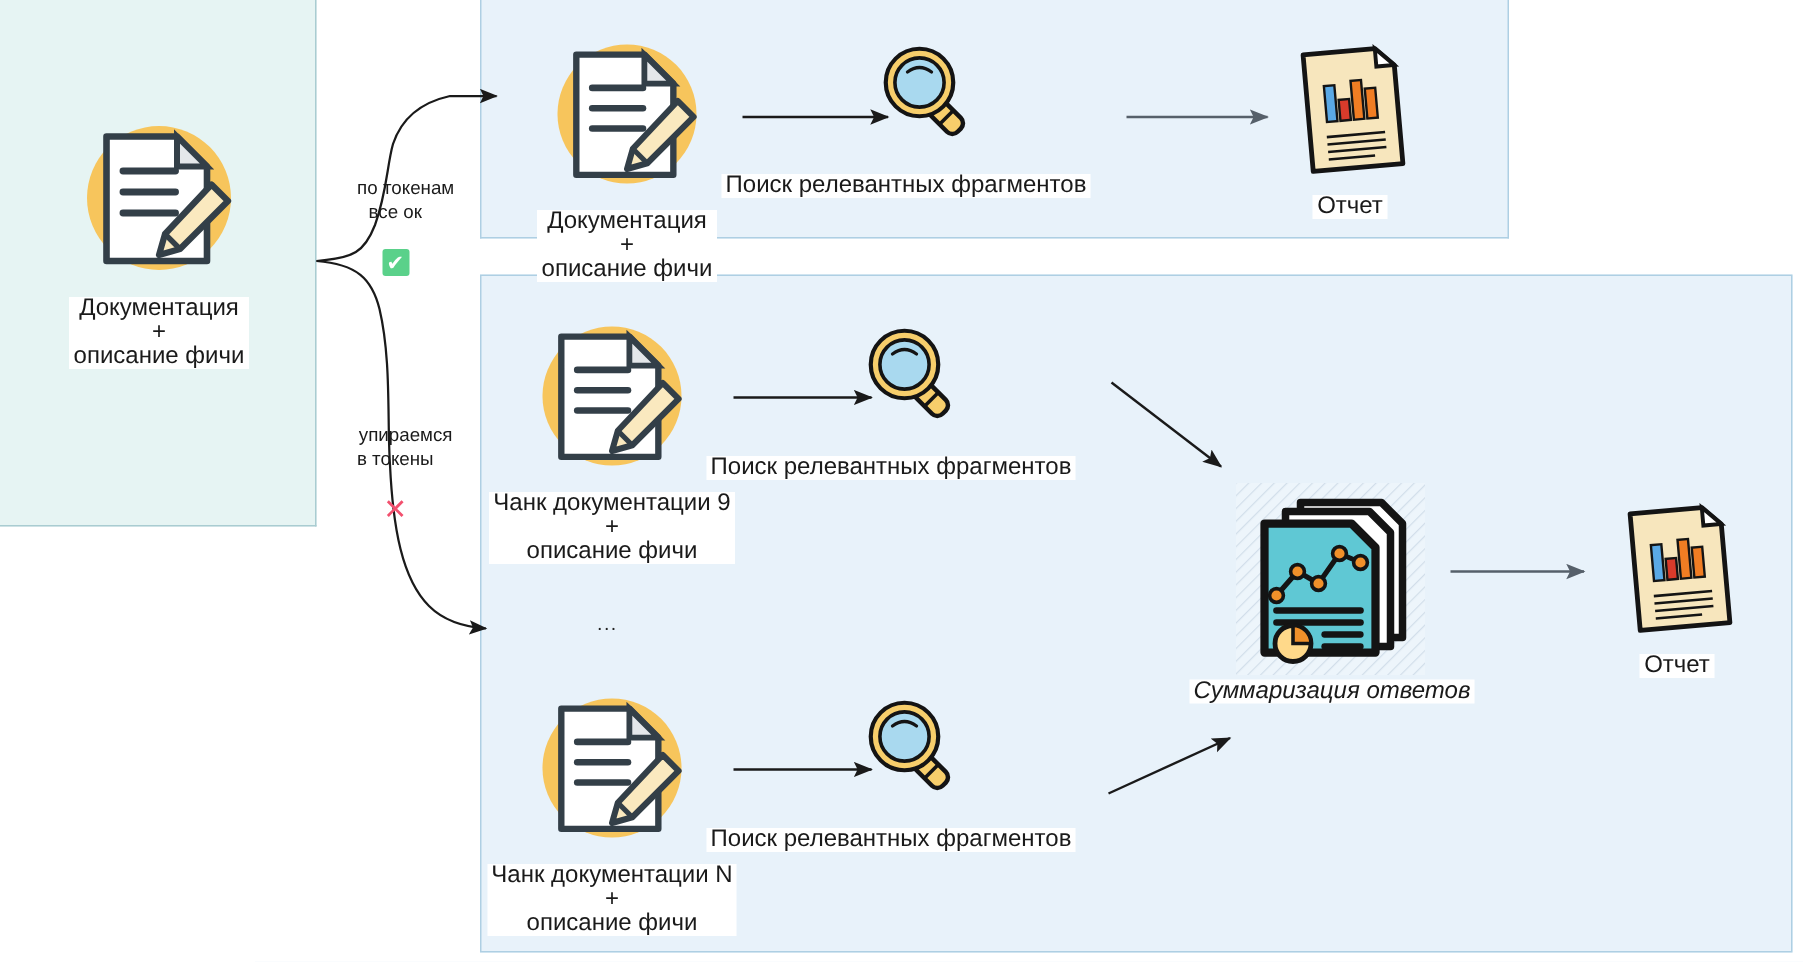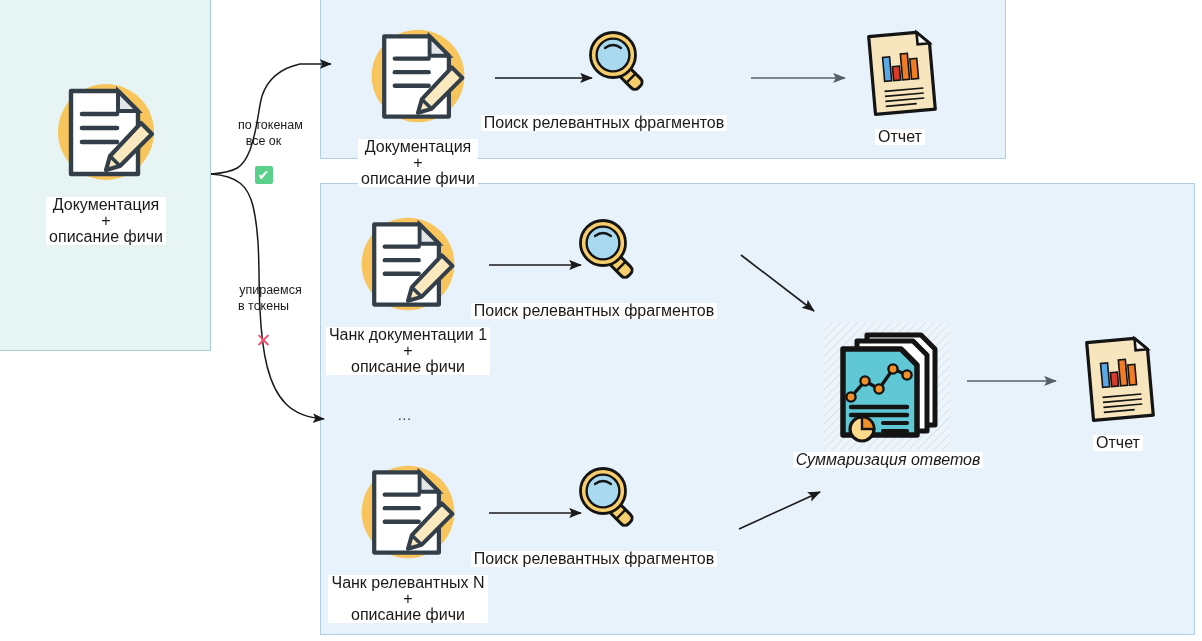--- a/index.html
+++ b/index.html
@@ -185,21 +185,21 @@
         <path d="M70 17 L90 37 H70 Z" fill="#e4e7ea" stroke="#333f48" stroke-width="4"></path>
         <g stroke="#333f48" stroke-width="4.6" stroke-linecap="round">
           <line x1="34" y1="40" x2="69" y2="40"></line>
           <line x1="34" y1="54" x2="69" y2="54"></line>
           <line x1="34" y1="68" x2="69" y2="68"></line>
         </g>
         <path d="M93 49 L104 60 L72 92 L58 96 L62 82 Z" fill="#fae9bf" stroke="#333f48" stroke-width="4.2" stroke-linejoin="round"></path>
         <path d="M62 82 L72 92" stroke="#333f48" stroke-width="3.6"></path>
       </svg>
     </span>
-    <span class="caption">Чанк документации 1
+    <span class="caption">Чанк документации 9
 +
 описание фичи</span>
   </div>
 
   <div class="node" style="left:594px;top:216px;width:0;">
     <span class="icon">
       <svg width="80" height="80" viewBox="0 0 80 80" xmlns="http://www.w3.org/2000/svg">
         <g transform="rotate(-45 44 28)">
           <rect x="38" y="40" width="13" height="32" rx="5" fill="#f7ce6b" stroke="#141414" stroke-width="3"></rect>
           <line x1="38" y1="50" x2="51" y2="50" stroke="#141414" stroke-width="2.4"></line>
@@ -224,21 +224,21 @@
         <path d="M70 17 L90 37 H70 Z" fill="#e4e7ea" stroke="#333f48" stroke-width="4"></path>
         <g stroke="#333f48" stroke-width="4.6" stroke-linecap="round">
           <line x1="34" y1="40" x2="69" y2="40"></line>
           <line x1="34" y1="54" x2="69" y2="54"></line>
           <line x1="34" y1="68" x2="69" y2="68"></line>
         </g>
         <path d="M93 49 L104 60 L72 92 L58 96 L62 82 Z" fill="#fae9bf" stroke="#333f48" stroke-width="4.2" stroke-linejoin="round"></path>
         <path d="M62 82 L72 92" stroke="#333f48" stroke-width="3.6"></path>
       </svg>
     </span>
-    <span class="caption">Чанк релевантных N
+    <span class="caption">Чанк документации N
 +
 описание фичи</span>
   </div>
 
   <div class="node" style="left:594px;top:464px;width:0;">
     <span class="icon">
       <svg width="80" height="80" viewBox="0 0 80 80" xmlns="http://www.w3.org/2000/svg">
         <g transform="rotate(-45 44 28)">
           <rect x="38" y="40" width="13" height="32" rx="5" fill="#f7ce6b" stroke="#141414" stroke-width="3"></rect>
           <line x1="38" y1="50" x2="51" y2="50" stroke="#141414" stroke-width="2.4"></line>

